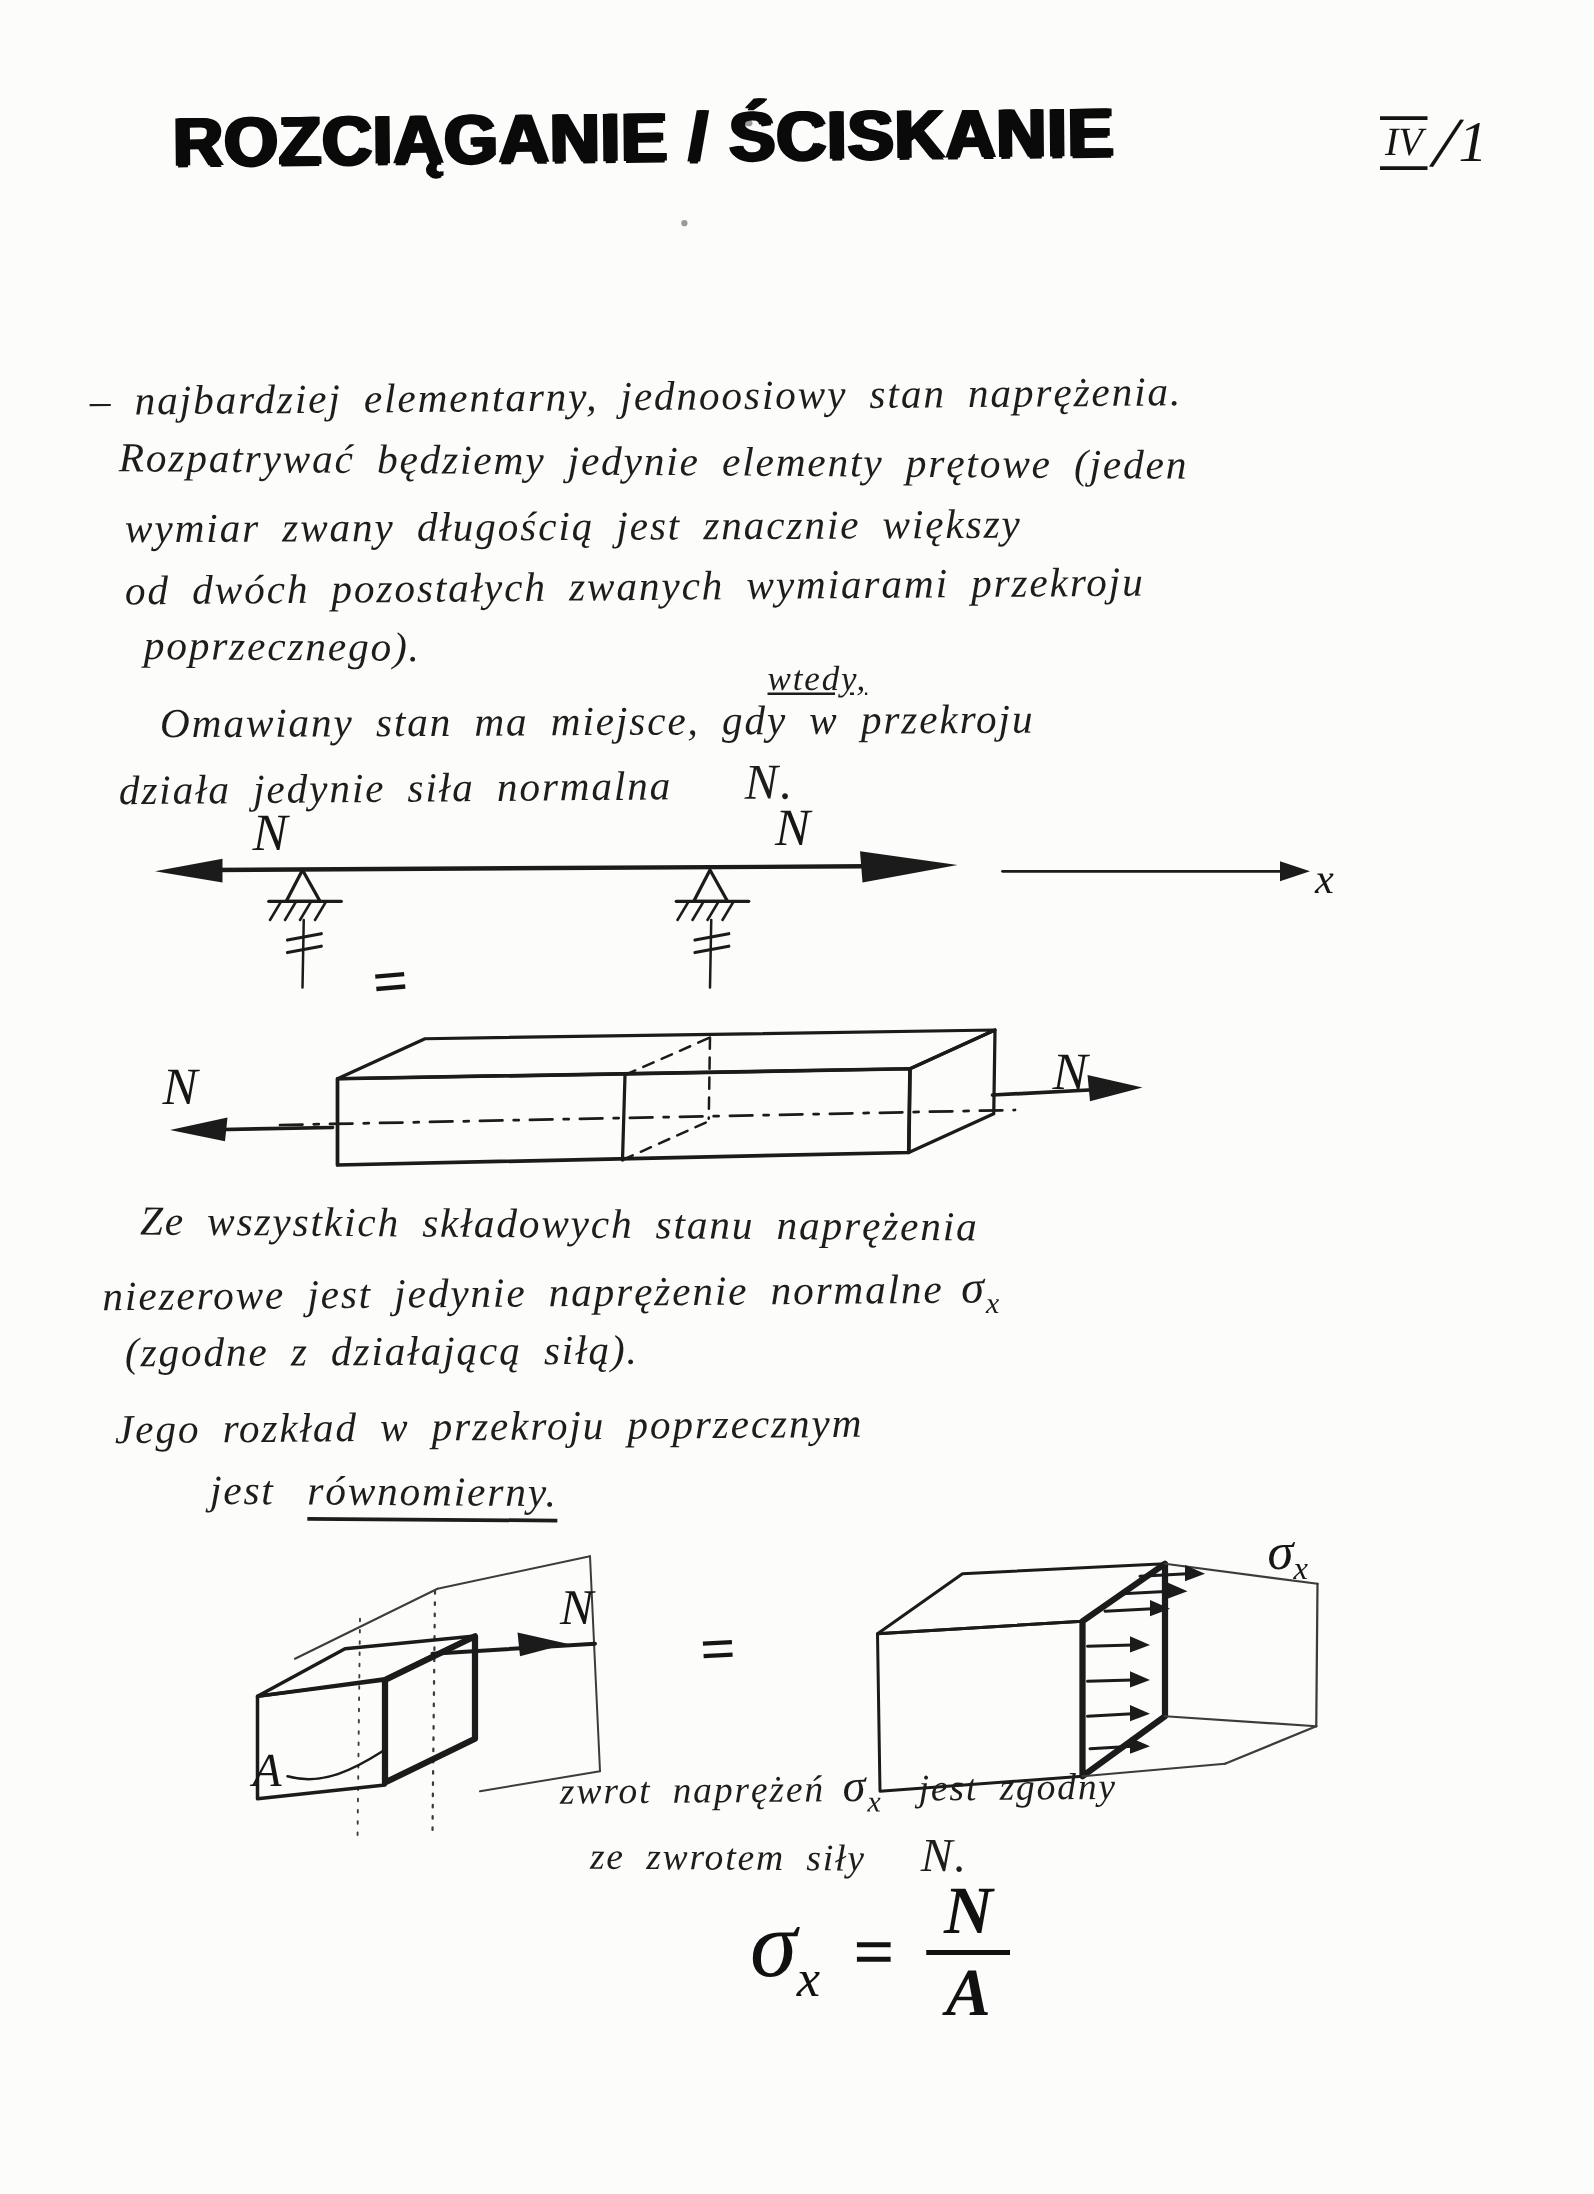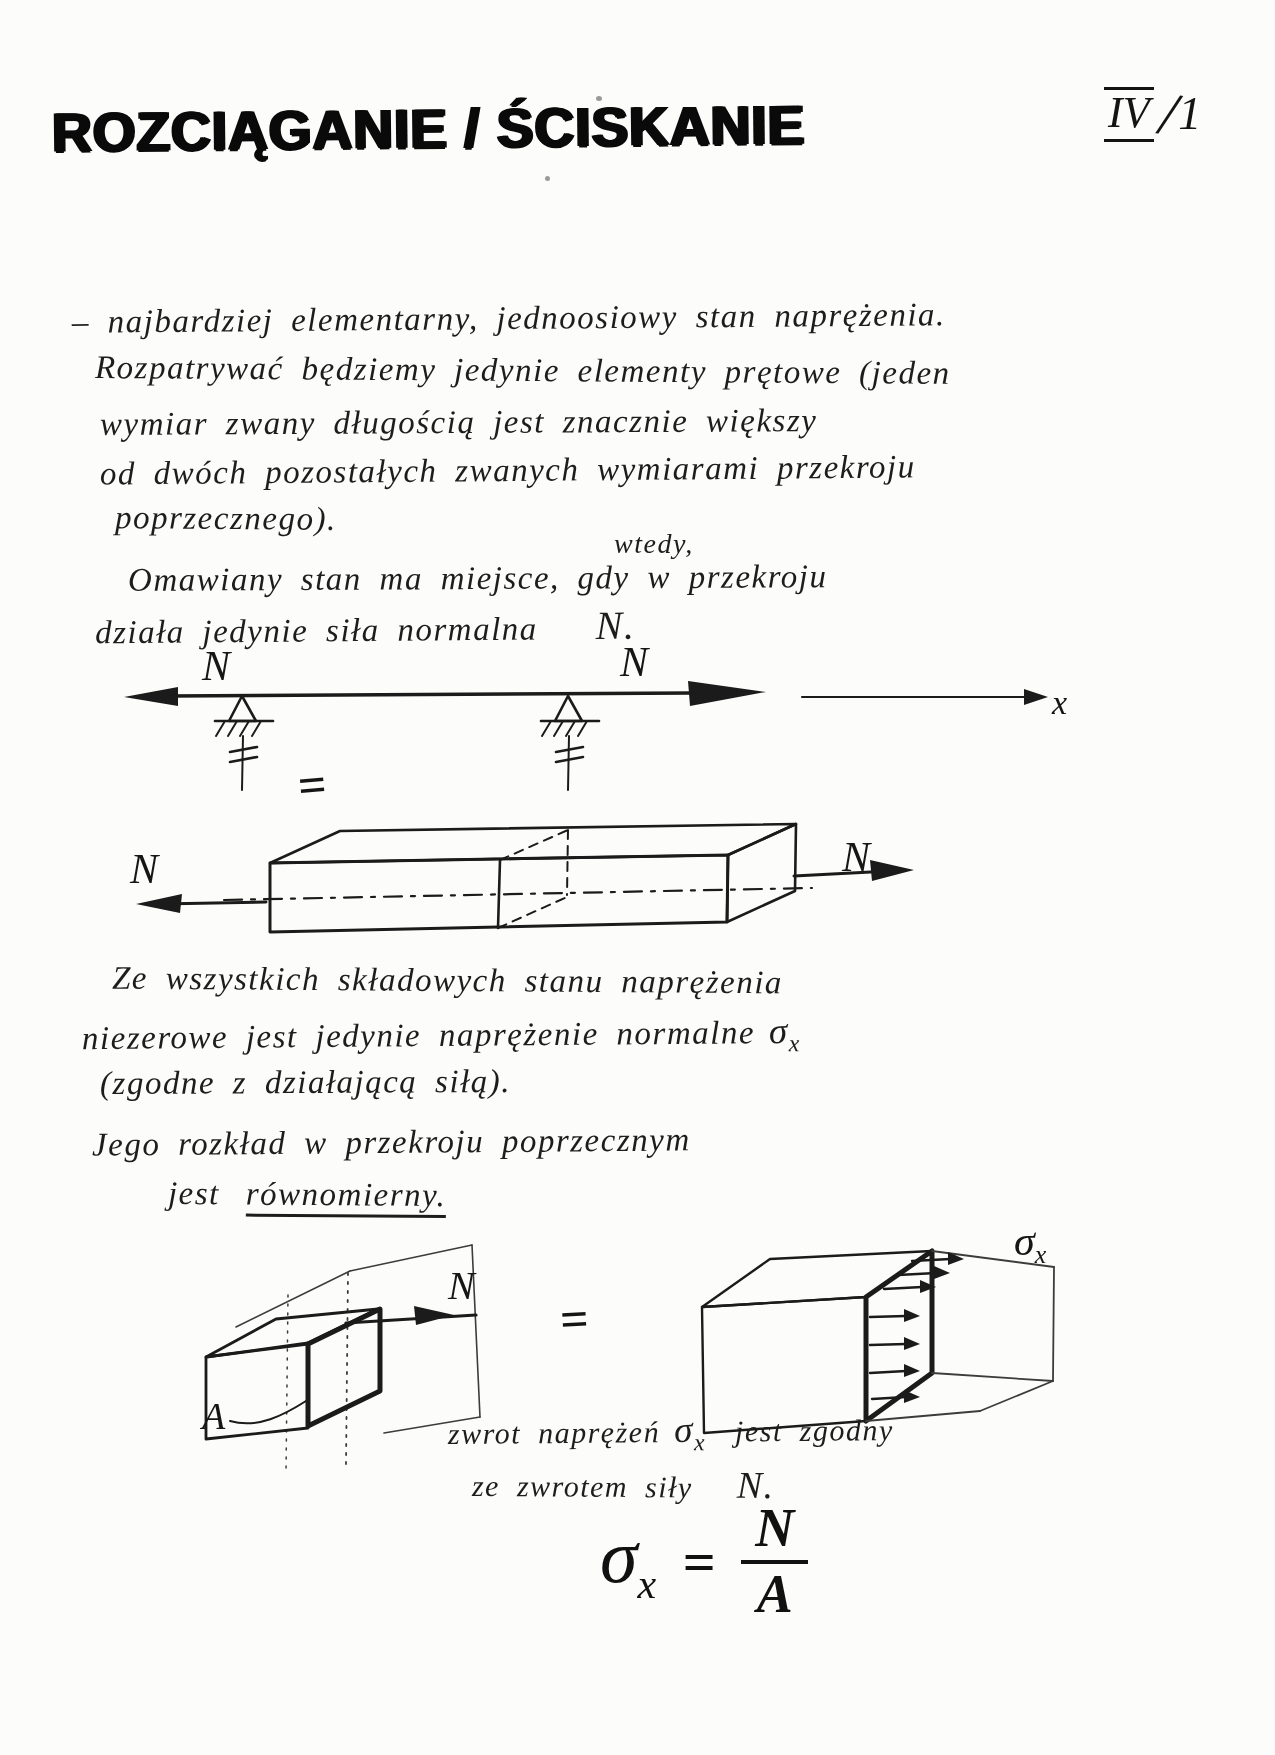--- a/index.html
+++ b/index.html
@@ -4,26 +4,26 @@
 <style>
   html,body{margin:0;padding:0;background:#e8e8e6;}
   .page{
     position:relative;width:1275px;height:1755px;margin:0 auto;
     background:#fcfcfa;overflow:hidden;
     font-family:"Liberation Serif",serif;color:#1e1e1e;
   }
   
   .pagenum{position:absolute;left:1104px;top:84px;display:flex;align-items:center;
     font-style:italic;color:#141414;}
-  .pagenum .roman{font-size:44px;line-height:1;border-top:3.5px solid #141414;
+  .pagenum .roman{font-size:32px;line-height:1;border-top:3.5px solid #141414;
     border-bottom:3.5px solid #141414;padding:1px 4px 4px;}
   .pagenum .slash{font-size:60px;line-height:1;margin:0 0 0 6px;transform:rotate(6deg);}
   .pagenum .num{font-size:46px;line-height:1;margin-left:2px;}
   
-  .title{position:absolute;left:52px;top:96px;width:840px;text-align:left;}
+  .title{position:absolute;left:52px;top:78px;width:840px;text-align:right;}
   .title-line{
     font-family:"Liberation Sans",sans-serif;font-weight:bold;font-size:55px;
     color:#0a0a0a;letter-spacing:1px;line-height:1.18;
     text-shadow:1.8px 0 0 #0a0a0a,-1.8px 0 0 #0a0a0a,0 1.6px 0 #0a0a0a;
   }
   .tl1{transform:rotate(-0.6deg);}
   
   .hw{position:absolute;font-family:"Liberation Serif",serif;font-style:italic;
     color:#1d1d1d;font-size:33px;letter-spacing:1.5px;word-spacing:8px;white-space:nowrap;}
   .r1{transform:rotate(-0.5deg);} .r2{transform:rotate(0.4deg);} .r3{transform:rotate(-0.3deg);}
@@ -70,21 +70,21 @@
 
   <div class="title">
     <div class="title-line tl1">ROZCIĄGANIE / ŚCISKANIE</div>
   </div>
 
   <div class="hw r1" style="left:72px;top:300px;">– najbardziej elementarny, jednoosiowy stan naprężenia.</div>
   <div class="hw r2" style="left:95px;top:352px;">Rozpatrywać będziemy jedynie elementy prętowe (jeden</div>
   <div class="hw r3" style="left:100px;top:404px;">wymiar zwany długością jest znacznie większy</div>
   <div class="hw r1" style="left:100px;top:452px;">od dwóch pozostałych zwanych wymiarami przekroju</div>
   <div class="hw r2" style="left:115px;top:500px;">poprzecznego).</div>
-  <div class="hw small-insert" style="left:614px;top:528px;">wtedy,</div>
+  <div class="hw small-insert" style="left:614px;top:528px;text-decoration:underline;">wtedy,</div>
   <div class="hw r3" style="left:128px;top:560px;">Omawiany stan ma miejsce, gdy w przekroju</div>
   <div class="hw r1" style="left:95px;top:604px;">
     <span>działa jedynie siła normalna</span><span class="big-N">N.</span>
   </div>
 
   <svg class="diagram" style="left:90px;top:640px;" width="1010" height="170" viewBox="0 0 1010 170">
     <g>
       <polygon points="34,57 88,47 88,66"></polygon>
       <line x1="80" y1="56" x2="602" y2="53" stroke-width="3.5"></line>
       <polygon points="676,52 598,41 600,66"></polygon>

